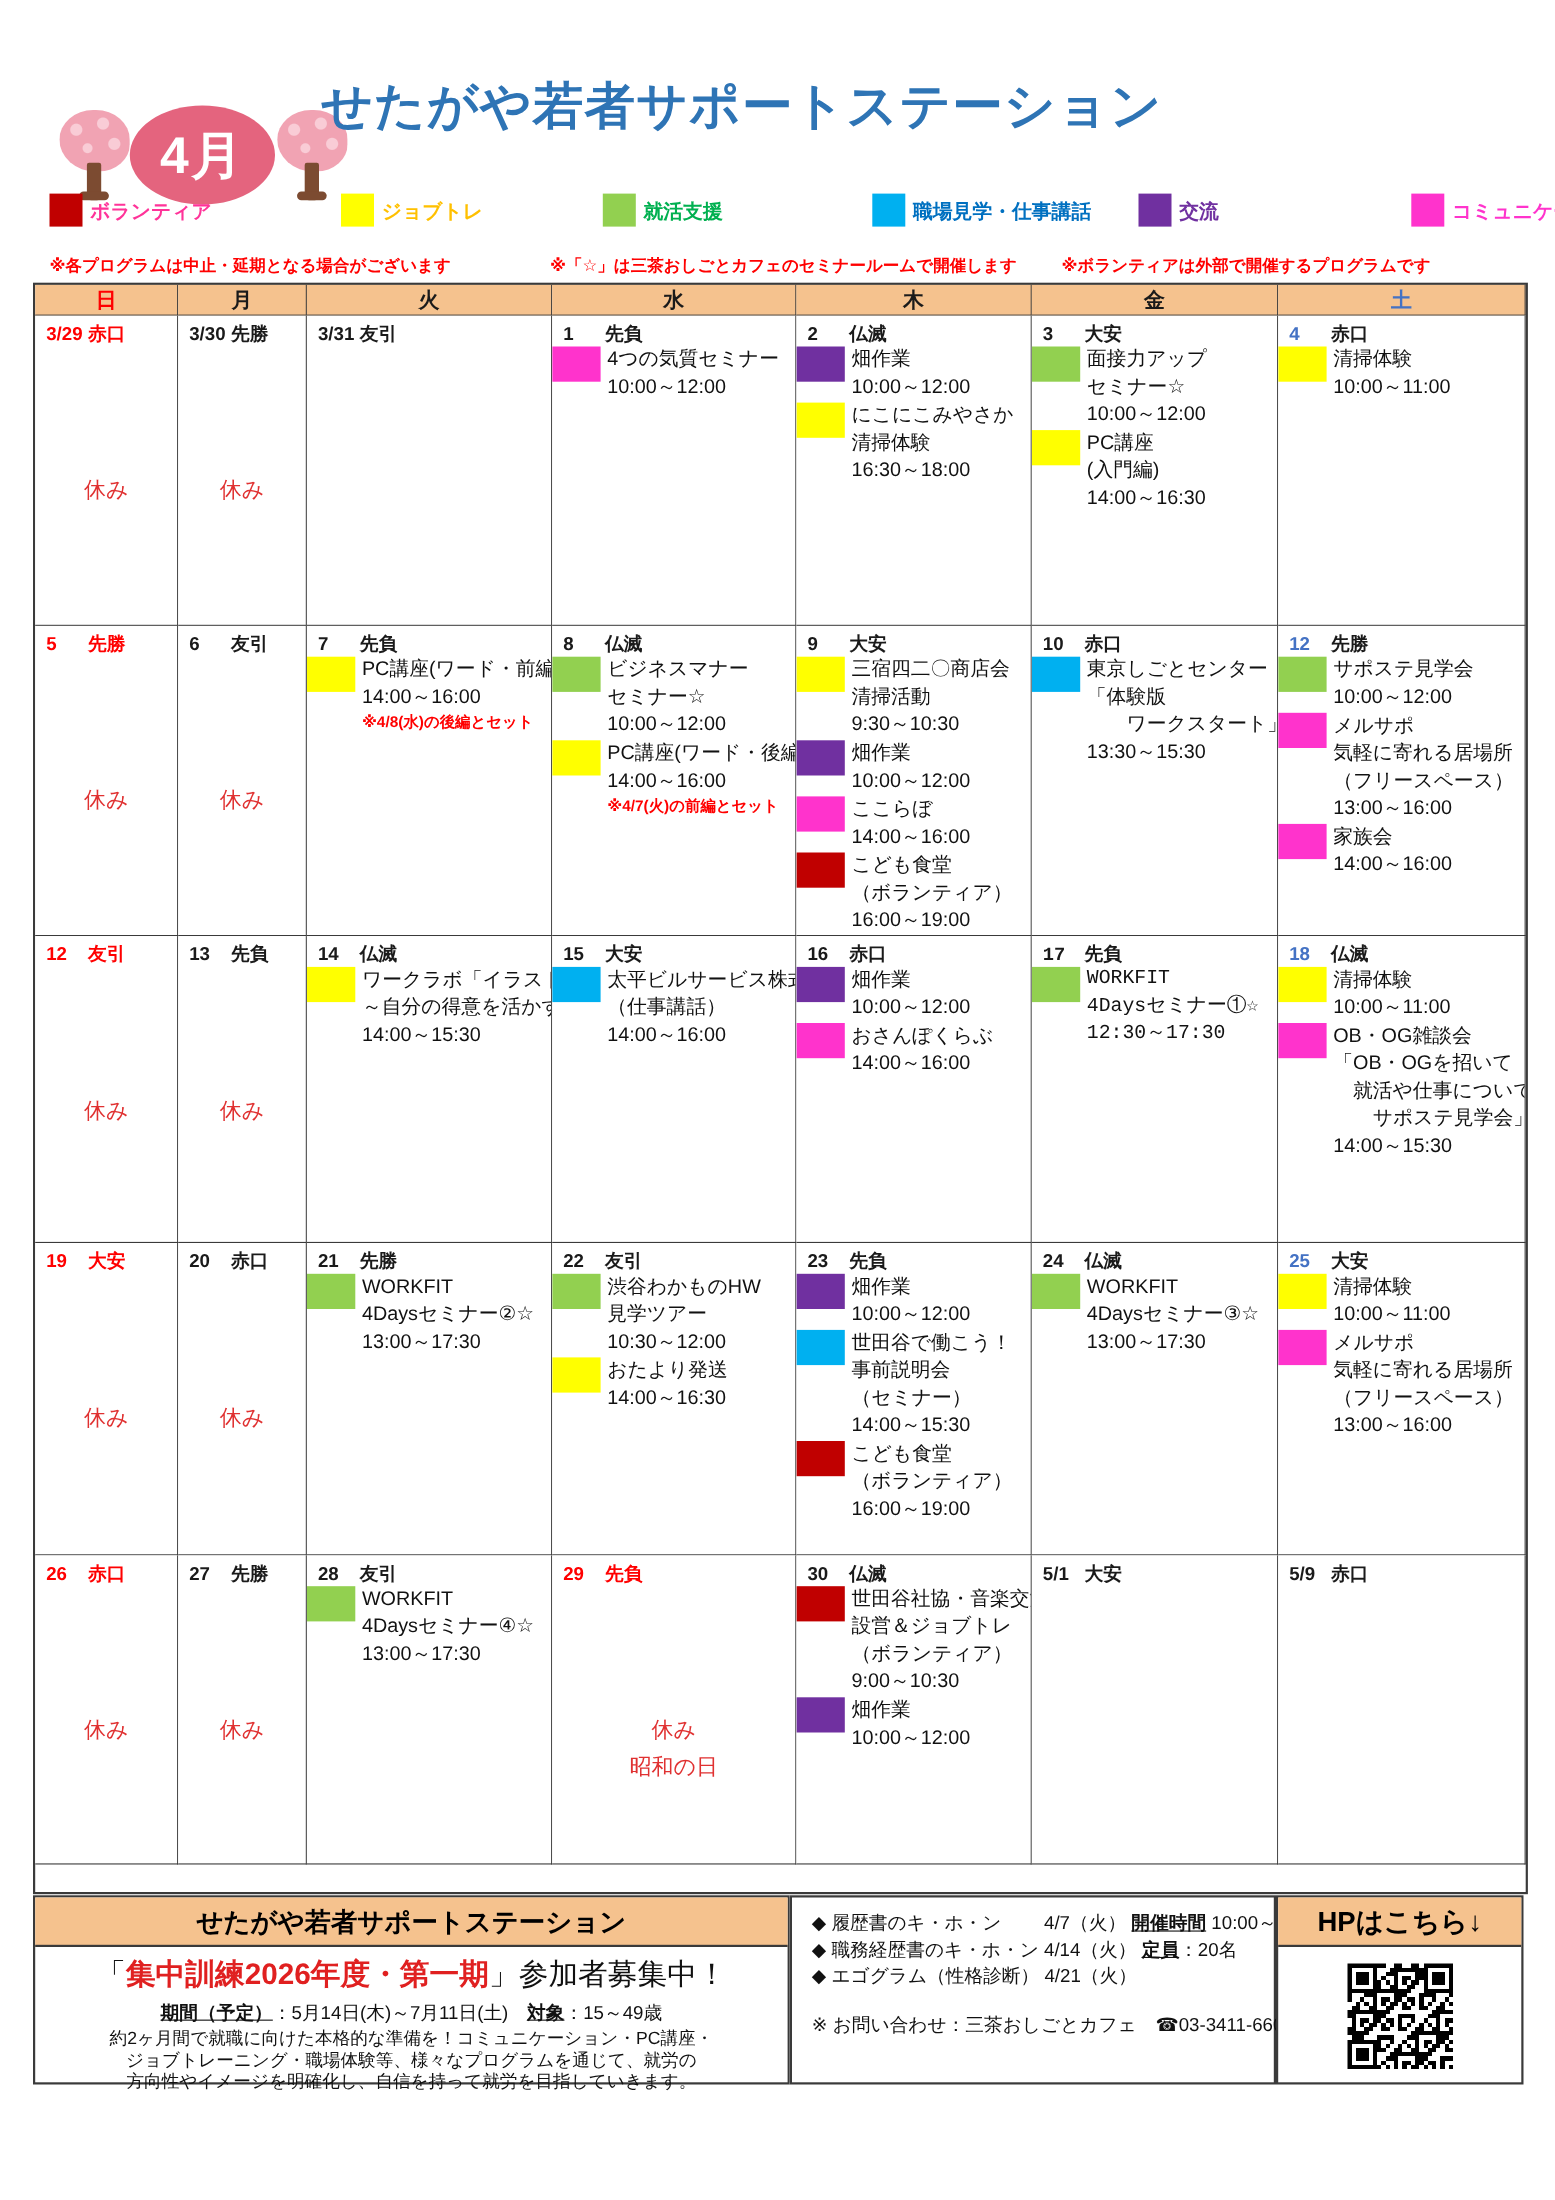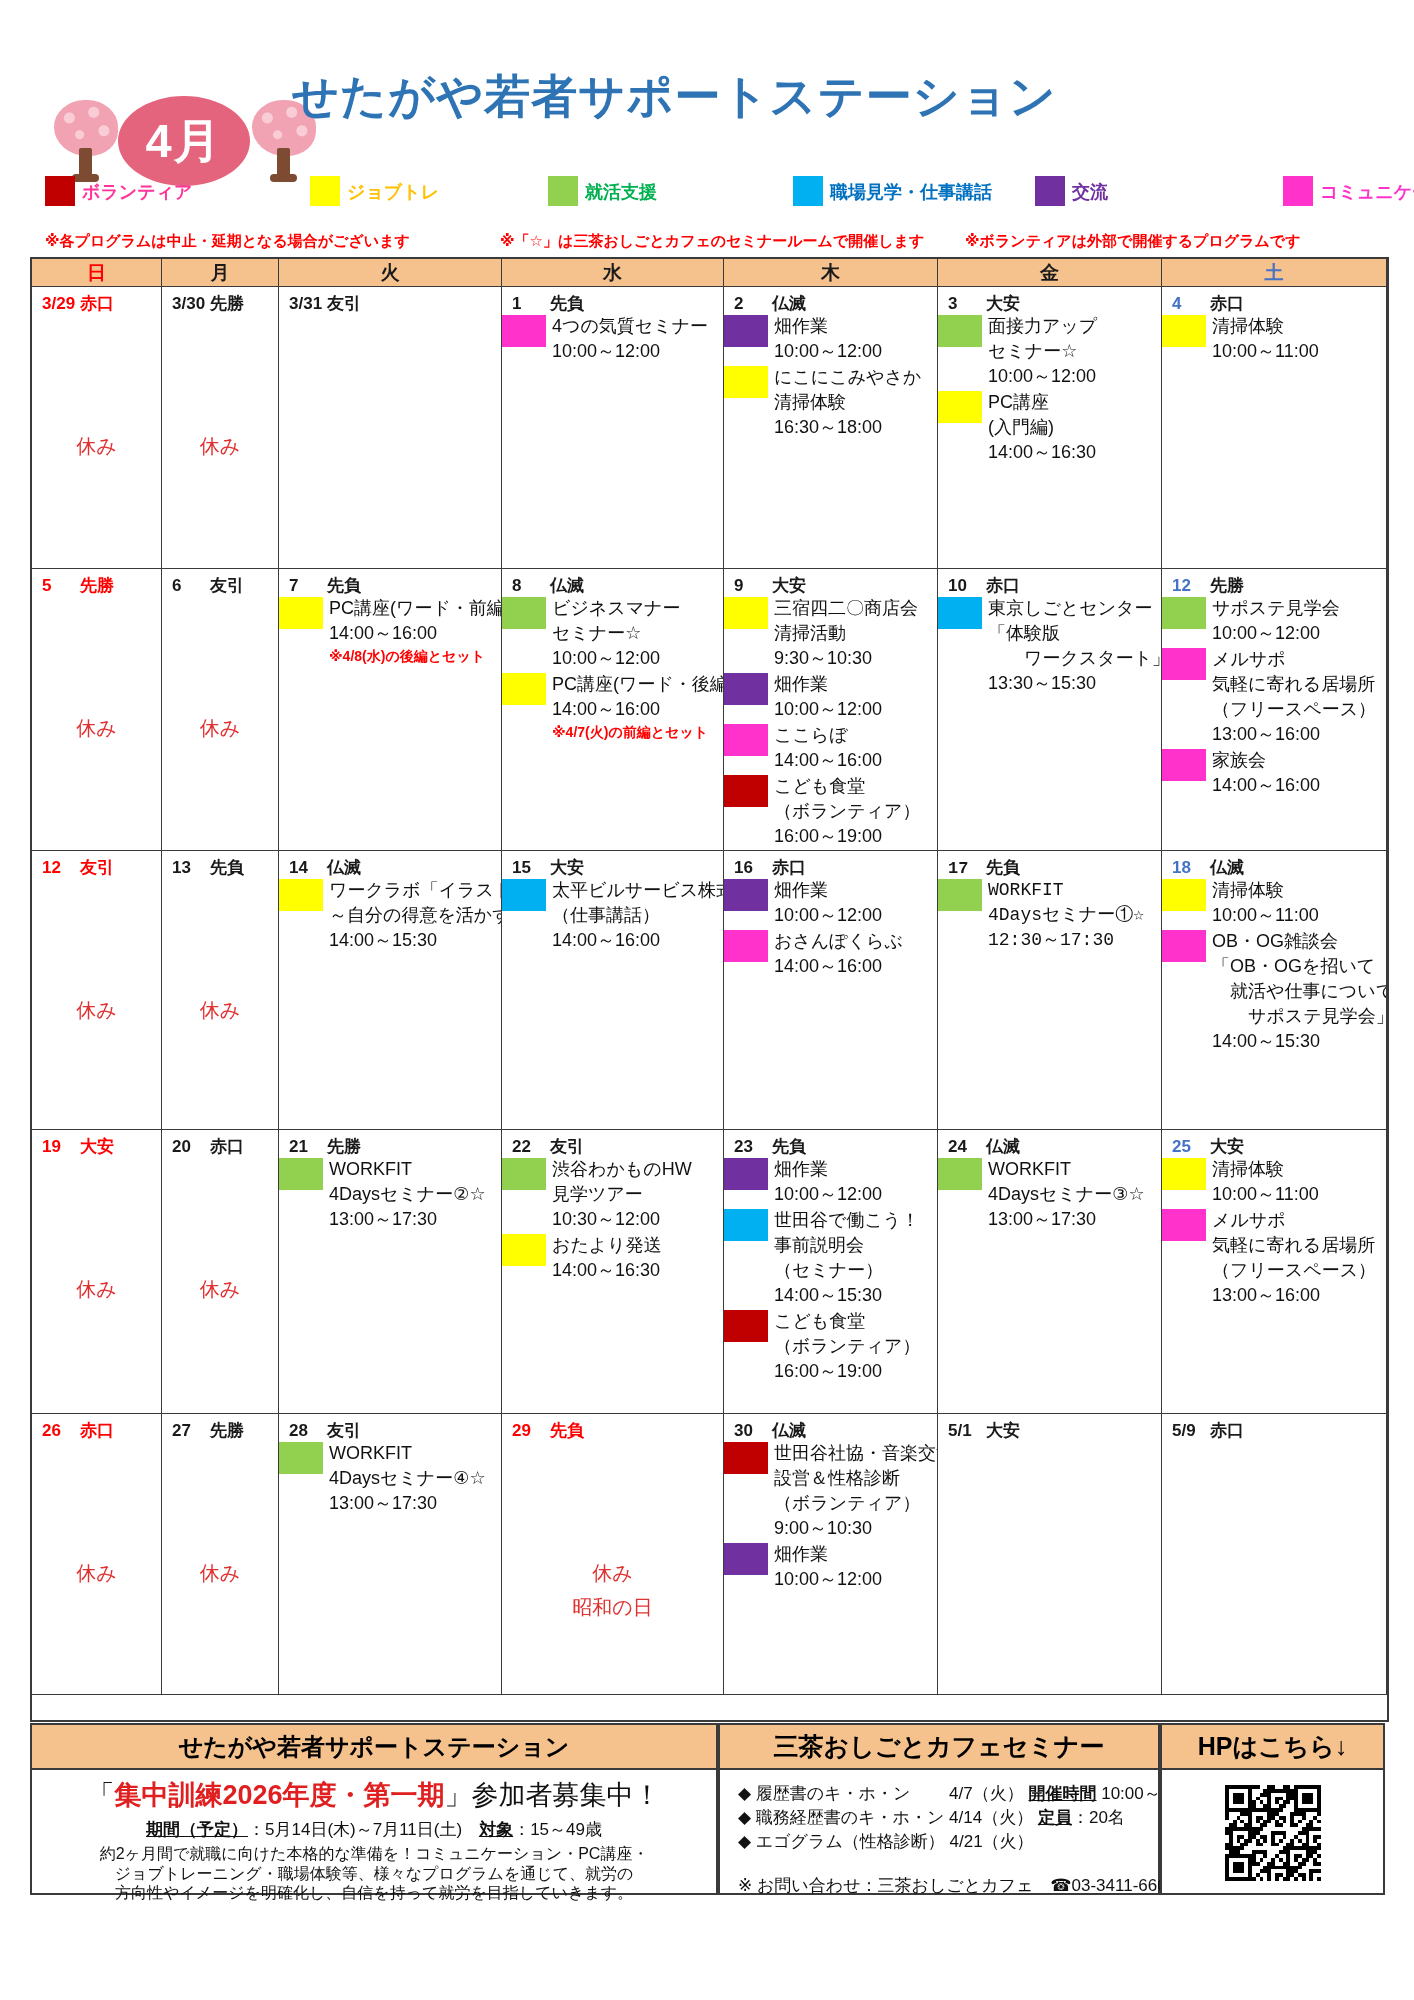--- a/index.html
+++ b/index.html
@@ -444,21 +444,21 @@
         <div class="closedbox">
           <div>休み</div>
           <div>昭和の日</div>
         </div>
       </div>
       <div class="ccell" style="left: 692px; top: 1155px; width: 214px; height: 281px;">
         <div class="dateline"><span class="num" style="color: rgb(26, 26, 26);">30</span><span class="rokuyo" style="color: rgb(26, 26, 26);">仏滅</span></div>
         <div class="event">
           <span class="sw" style="background: rgb(192, 0, 0);"></span>
           <div class="ln">世田谷社協・音楽交流会</div>
-          <div class="ln">設営＆性格診断</div>
+          <div class="ln">設営＆ジョブトレ</div>
           <div class="ln">（ボランティア）</div>
           <div class="ln">9:00～10:30</div>
         </div>
         <div class="event">
           <span class="sw" style="background: rgb(112, 48, 160);"></span>
           <div class="ln">畑作業</div>
           <div class="ln">10:00～12:00</div>
         </div>
       </div>
       <div class="ccell" style="left: 906px; top: 1155px; width: 224px; height: 281px;">
@@ -476,21 +476,20 @@
         <div class="camp-title" id="camp-title"><span>「</span><span class="red">集中訓練2026年度・第一期</span><span>」参加者募集中！</span></div>
         <div class="camp-period" id="camp-period"><b>期間（予定）</b><span>：5月14日(木)～7月11日(土)　</span><b>対象</b><span>：15～49歳</span></div>
         <div class="camp-body" id="camp-body">
             <div>約2ヶ月間で就職に向けた本格的な準備を！コミュニケーション・PC講座・</div>
             <div>ジョブトレーニング・職場体験等、様々なプログラムを通じて、就労の</div>
             <div>方向性やイメージを明確化し、自信を持って就労を目指していきます。</div>
           </div>
       </div>
     </div>
     <div class="fbox" id="fbox-mid" style="left:688px;width:442px;">
-      <div class="fhead">三茶おしごとカフェセミナー</div>
       <div class="fbody">
         <div class="sem-items" id="sem-items">
             <div class="sem-item"><span>◆ 履歴書のキ・ホ・ン　　 4/7（火） </span><b>開催時間</b><span> 10:00～11:00</span></div>
             <div class="sem-item"><span>◆ 職務経歴書のキ・ホ・ン 4/14（火） </span><b>定員</b><span>：20名</span></div>
             <div class="sem-item"><span>◆ エゴグラム（性格診断） 4/21（火）</span></div>
           </div>
         <div class="sem-contact">※ お問い合わせ：三茶おしごとカフェ　☎03-3411-6604</div>
       </div>
     </div>
     <div class="fbox" id="fbox-right" style="left:1130px;width:225px;">

